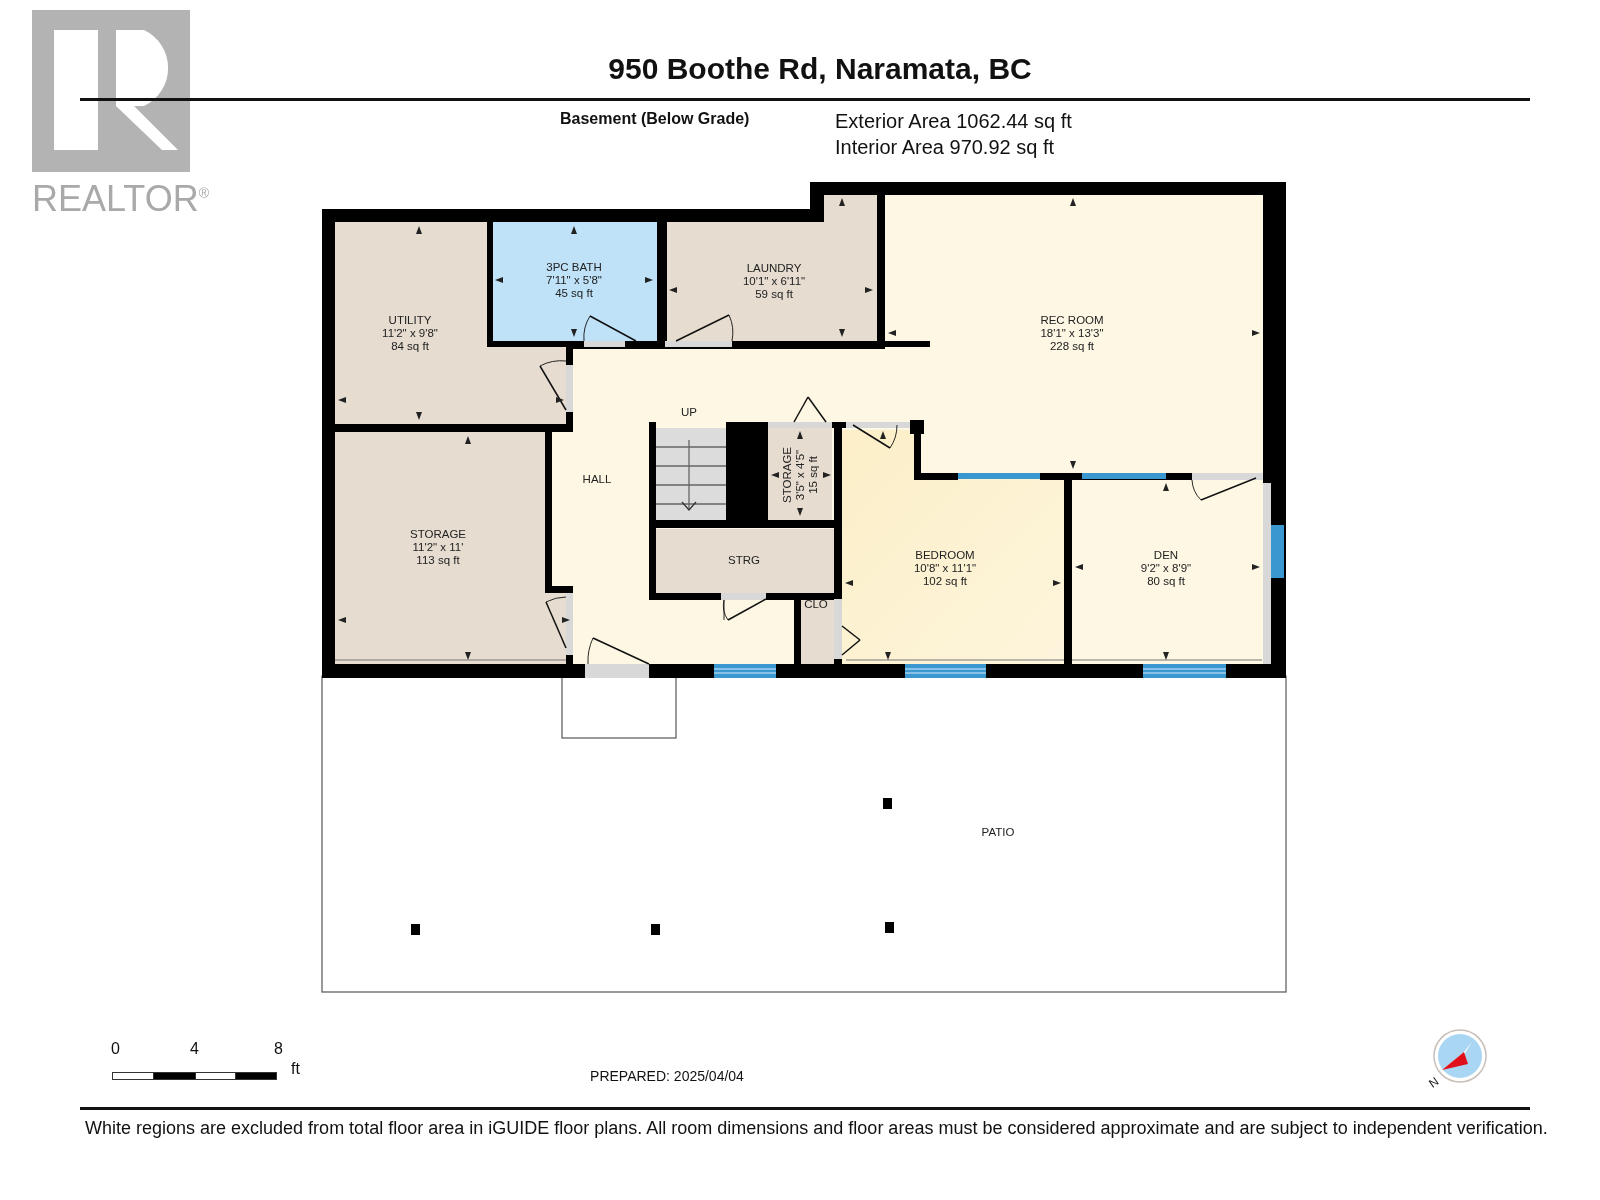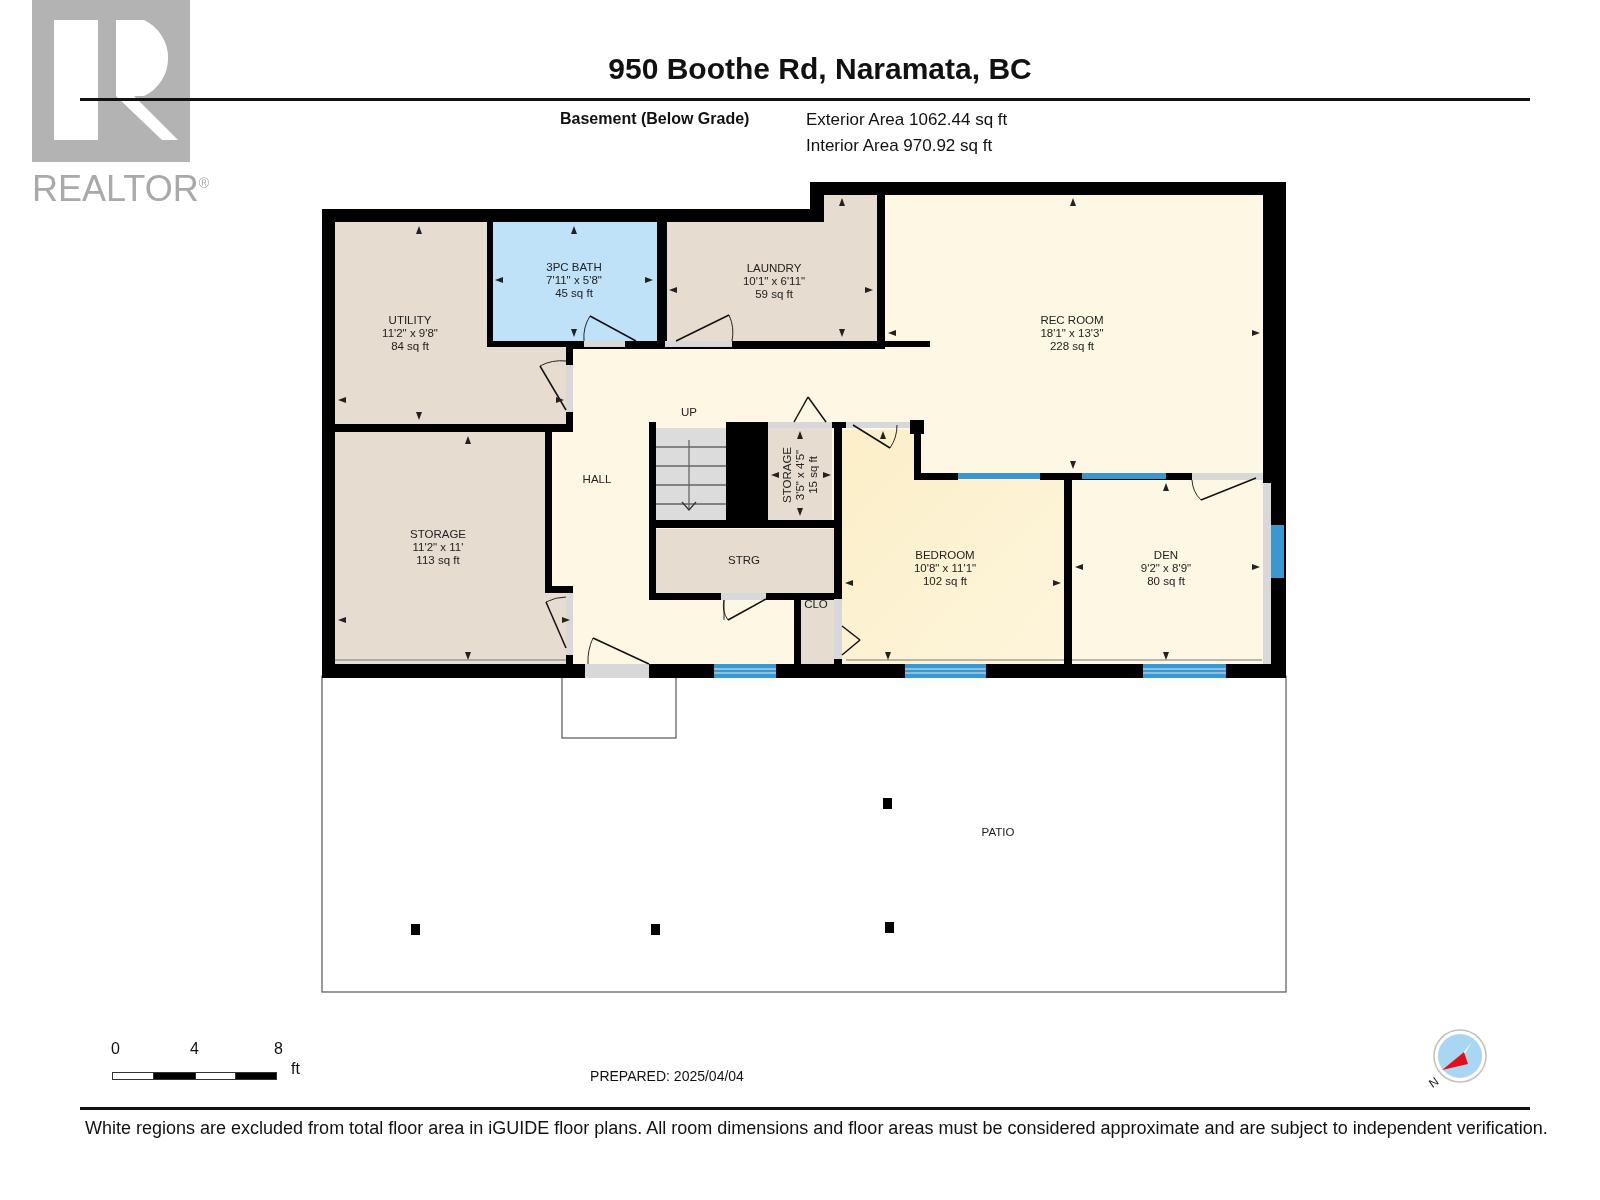--- a/index.html
+++ b/index.html
@@ -1,25 +1,25 @@
 <!DOCTYPE html>
 <html><head>
 <meta charset="utf-8">
 <style>
   html, body { margin:0; padding:0; background:#ffffff; }
   body { width:1600px; height:1200px; position:relative; overflow:hidden;
          font-family:"Liberation Sans", sans-serif; color:#111; }
   .abs { position:absolute; }
-  .logo { left:32px; top:0; width:158px; height:200px; }
+  .logo { left:32px; top:10px; width:158px; height:200px; }
   .logo-text { position:absolute; left:0; top:168px; font-size:36px; color:#a9a9a9;
                letter-spacing:0px; font-family:"Liberation Sans", sans-serif; }
   .title { left:0; width:1600px; top:52px; text-align:center; font-size:30px; font-weight:bold;padding-left:20px; }
   .rule-top { left:80px; top:98px; width:1450px; height:3px; background:#111; }
   .level { left:560px; top:110px; width:245px; text-align:left; font-size:16px; font-weight:bold; }
-  .area { left:806px; font-size:17px; }
+  .area { left:835px; font-size:20px; }
   .plan { left:0; top:0; width:1600px; height:1200px; }
   .room-label { position:absolute; text-align:center; font-size:11.5px; line-height:13px; color:#222; transform:translate(-50%,-50%); white-space:nowrap; }
   .scale { left:108px; top:1040px; }
   .scale-num { position:absolute; top:0; font-size:16px; }
   .scale-bar { position:absolute; top:32px; height:8px; border:1px solid #333; box-sizing:border-box; }
   .prepared { left:0; width:1334px; top:1068px; text-align:center; font-size:14px; }
   .rule-bottom { left:80px; top:1107px; width:1450px; height:3px; background:#111; }
   .disclaimer { left:85px; top:1118px; font-size:18px; }
   .compass { left:1428px; top:1028px; width:60px; height:60px; }
 </style>

